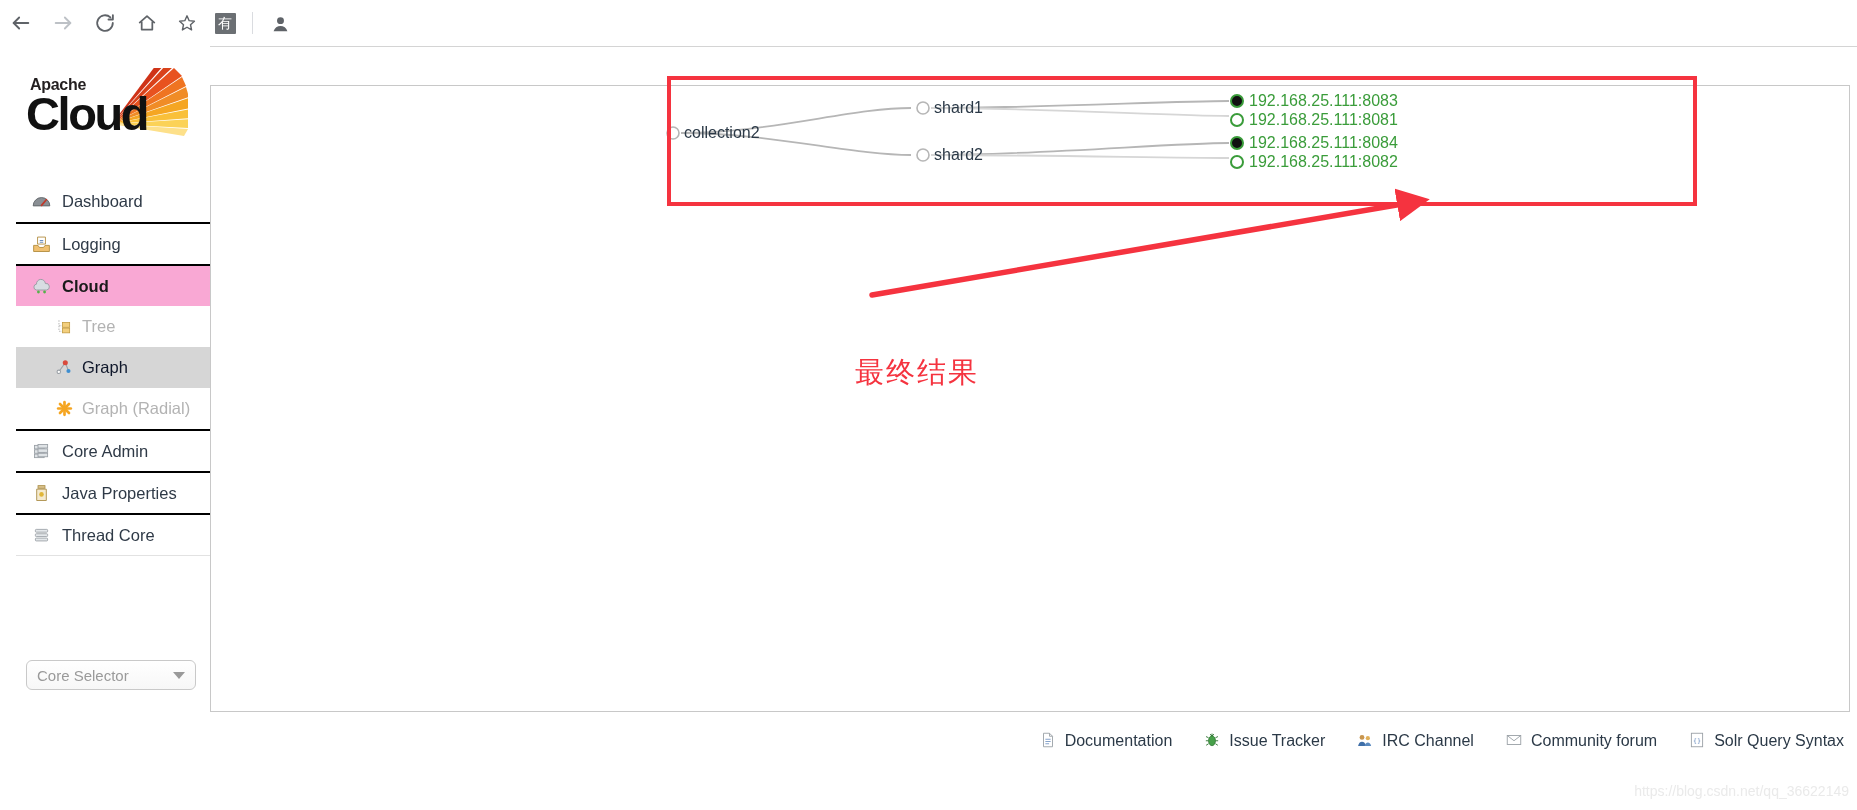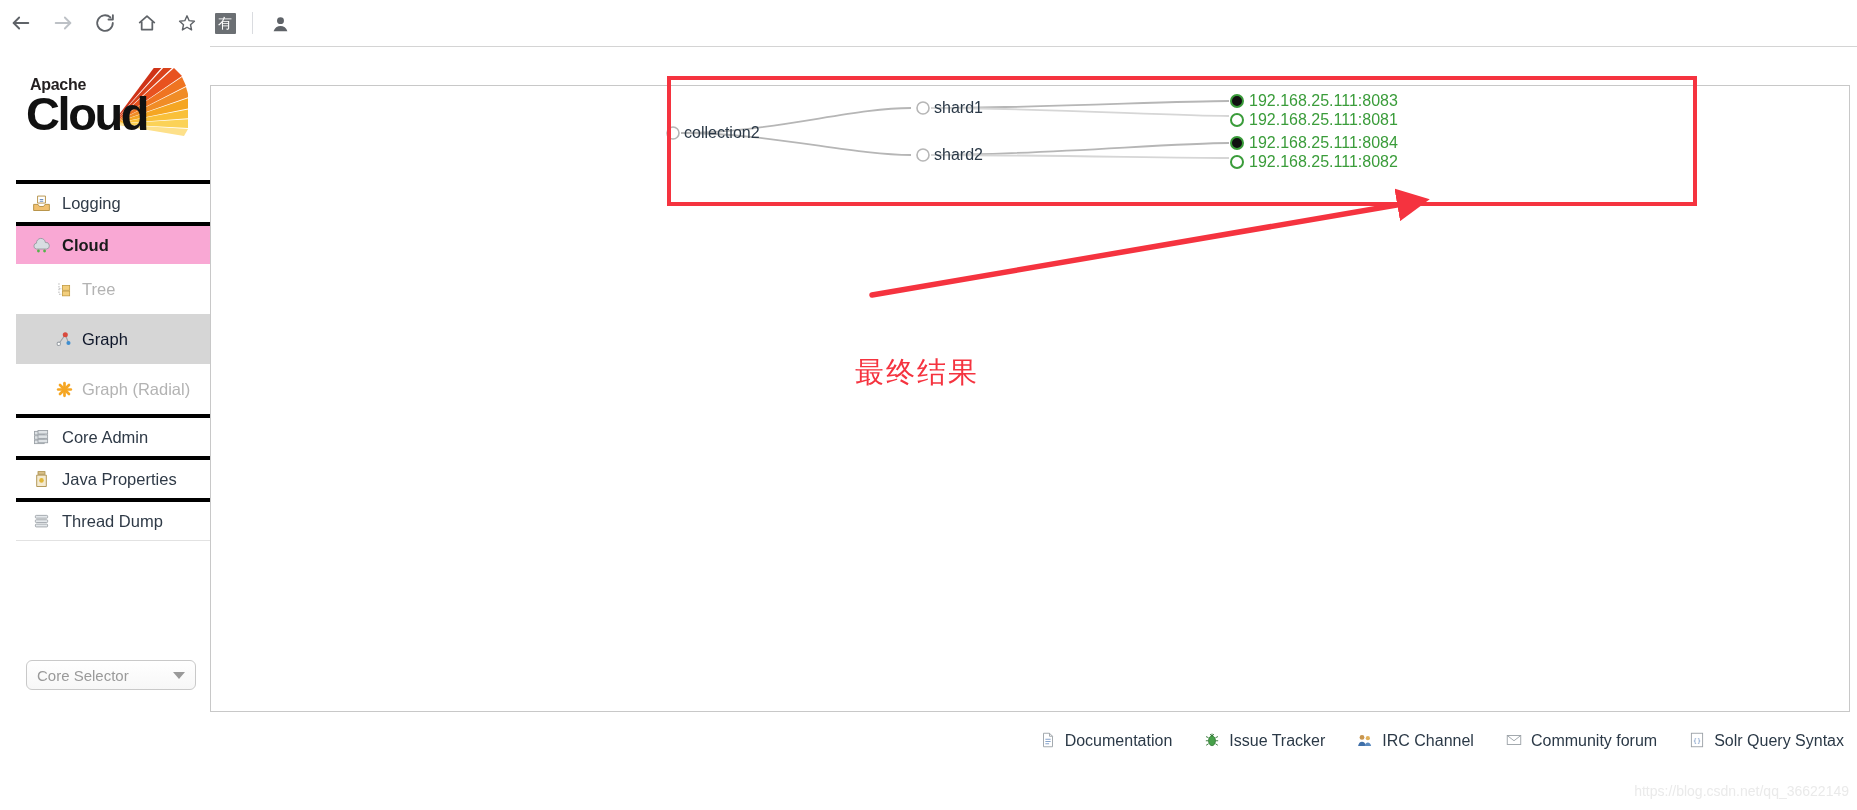--- a/index.html
+++ b/index.html
@@ -88,37 +88,37 @@
     letter-spacing: -2.4px; line-height: 1;
   }
   #logo-rays { position: absolute; left: 84px; top: 2px; }
 
   #nav { position: absolute; left: 16px; top: 140px; width: 194px; }
   .nav-item {
     position: relative;
     height: 42px;
     display: flex; align-items: center;
     padding-left: 14px;
-    border-top: 4px solid #000000;
+    border-top: 2px solid #000000;
     box-sizing: border-box;
   }
   .nav-item.no-border { border-top: none; }
   .nav-item .label {
     font-size: 16.5px; color: #2f3a47;
     font-family: "Liberation Sans", sans-serif;
   }
   .nav-item.active { background: #f9a8d4; }
   .nav-item.active .label { font-weight: bold; color: #1a1a1a; }
   .nav-icon {
     width: 22px; height: 22px; margin-right: 10px;
     display: flex; align-items: center; justify-content: center;
     flex: none;
   }
   .sub-item {
-    height: 50px;
+    height: 41px;
     display: flex; align-items: center;
     padding-left: 38px;
     box-sizing: border-box;
   }
   .sub-item .label { font-size: 16.5px; font-family: "Liberation Sans", sans-serif; }
   .sub-item.disabled .label { color: #b3b3b3; }
   .sub-item.selected { background: #d6d6d6; }
   .sub-item.selected .label { color: #0f172a; }
   .sub-icon {
     width: 20px; height: 20px; margin-right: 8px;
@@ -266,20 +266,30 @@
         <path d="M0,0 L44,-59 L52,-59 Z" fill="#cf3318"></path>
         <path d="M0,0 L76,5 L72,12 Z" fill="#fde08a"></path>
       </g>
     </svg>
     <div id="logo-apache">Apache</div>
     <div id="logo-solr">Cloud</div>
   </div>
 
   <div id="nav">
 
+    <div class="nav-item no-border">
+      <span class="nav-icon">
+        <svg width="21" height="21" viewBox="0 0 24 24">
+          <path d="M2.5 17a9.5 9.5 0 0 1 19 0z" fill="#8a8f94"></path>
+          <path d="M2.5 17a9.5 9.5 0 0 1 19 0z" fill="none" stroke="#5d6166" stroke-width="1"></path>
+          <line x1="12" y1="16.5" x2="17.5" y2="10" stroke="#c0392b" stroke-width="2" stroke-linecap="round"></line>
+        </svg>
+      </span>
+      <span class="label">Dashboard</span>
+    </div>
 
     <div class="nav-item">
       <span class="nav-icon">
         <svg width="21" height="21" viewBox="0 0 24 24">
           <path d="M3 13h5l1.6 2.4h4.8L16 13h5v7H3z" fill="#f0c070" stroke="#b08a3c" stroke-width="1"></path>
           <path d="M7.5 3.5h9v8h-9z" fill="#ffffff" stroke="#b08a3c" stroke-width="1"></path>
           <path d="M10 7.5h4M10 9.5h4" stroke="#6c8fc0" stroke-width="1.2"></path>
         </svg>
       </span>
       <span class="label">Logging</span>
@@ -366,21 +376,21 @@
     <div class="nav-item">
       <span class="nav-icon">
         <svg width="21" height="21" viewBox="0 0 24 24">
           <g fill="#e4e8eb" stroke="#9aa0a6" stroke-width="1">
             <rect x="5" y="5" width="14" height="3.2" rx="1"></rect>
             <rect x="5" y="10" width="14" height="3.2" rx="1"></rect>
             <rect x="5" y="15" width="14" height="3.2" rx="1"></rect>
           </g>
         </svg>
       </span>
-      <span class="label">Thread Dump</span>
+      <span class="label">Thread Core</span>
     </div>
 
     <div style="border-top:1px solid #e2e2e2;"></div>
   </div>
 
   <div id="core-selector">
     <span class="cs-label">Core Selector</span>
     <span class="cs-arrow"></span>
   </div>
 </div>

